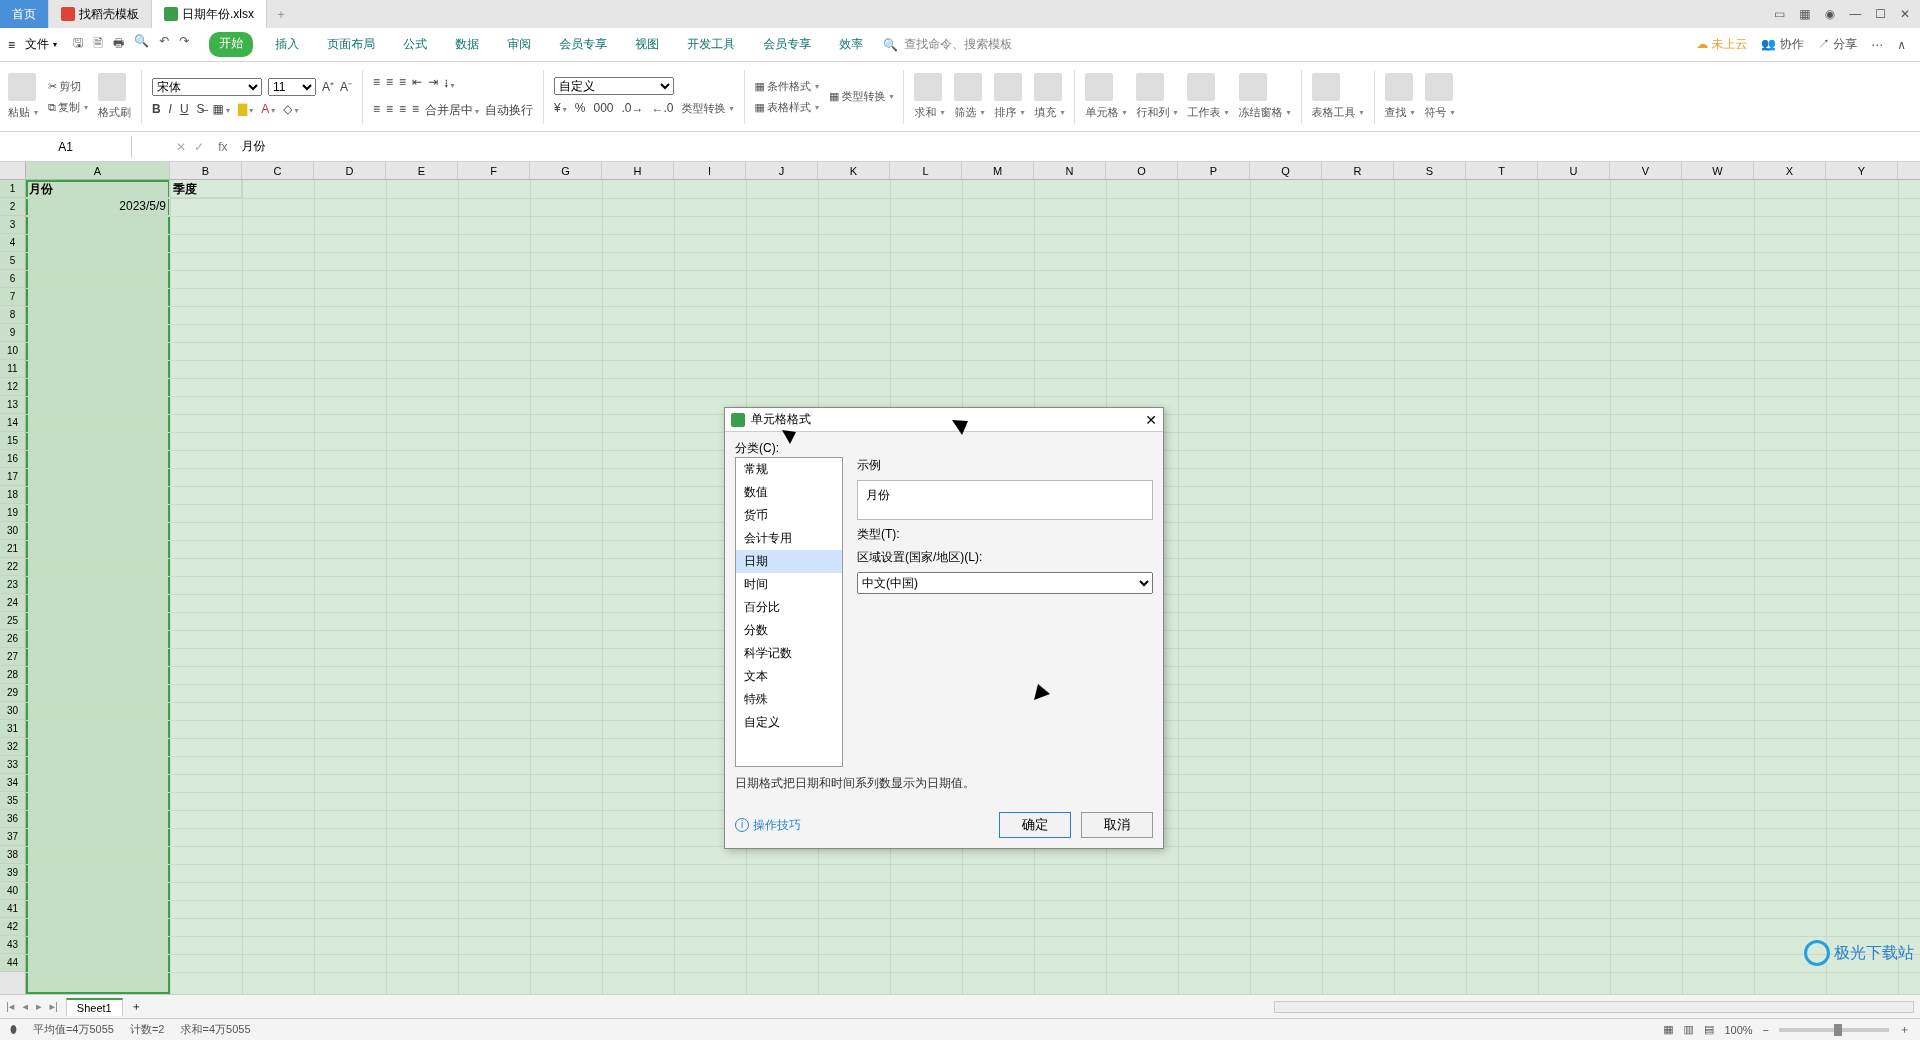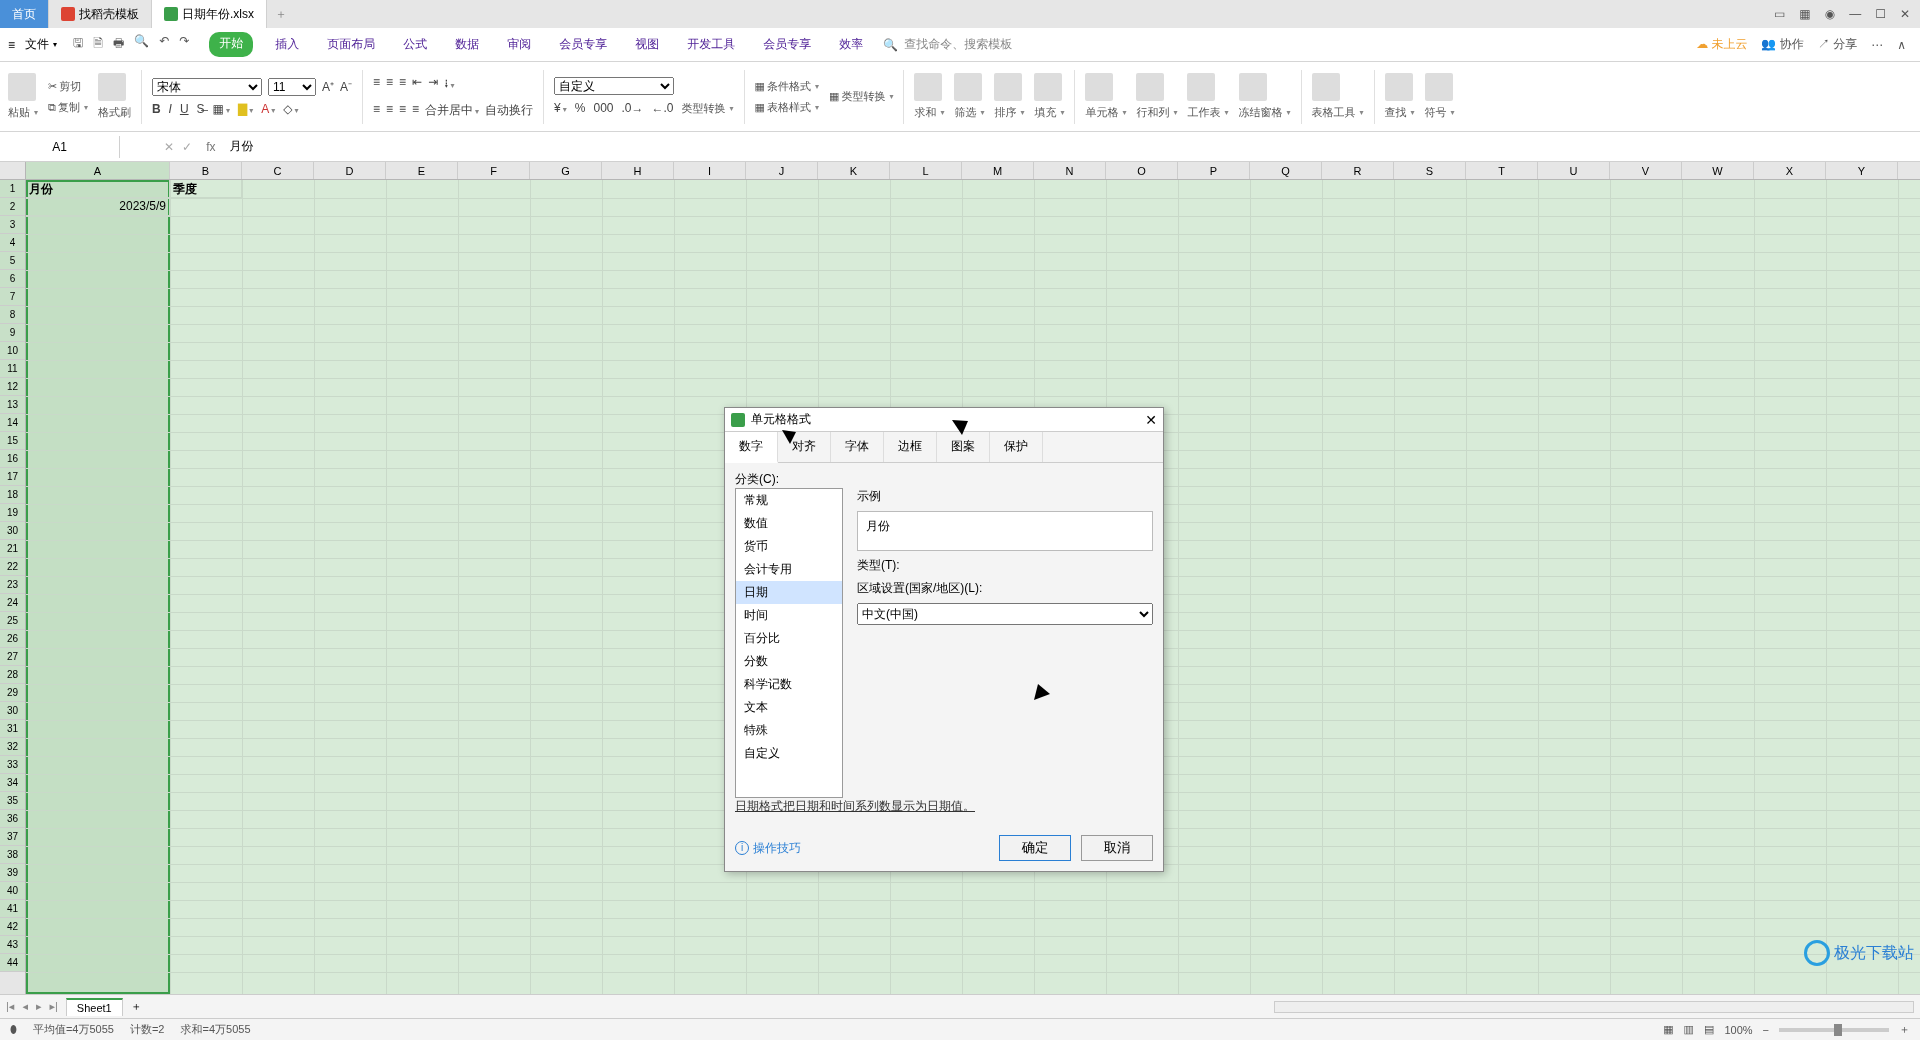--- a/index.html
+++ b/index.html
@@ -15,38 +15,38 @@
 .tab-icon.green { background: #3a9e4a; border-radius: 2px; }
 .tabbar .add { width: 28px; display:flex; align-items:center; justify-content:center; color:#888; }
 .tabbar .winctrls { margin-left:auto; display:flex; align-items:center; gap:14px; padding:0 10px; color:#555; }
 .winctrls span { cursor:pointer; }
 
 
 .menubar { height: 34px; background: #fff; border-bottom: 1px solid #d5d5d5; display:flex; align-items:center; padding-left:8px; gap:2px; }
 .menubar .file-btn { display:flex; align-items:center; gap:4px; padding:4px 8px; }
 .menubar .qat { display:flex; gap:10px; margin-left:6px; color:#555; }
 .menubar .tabs { display:flex; gap:16px; margin-left:18px; }
-.menubar .tabs .mtab { padding:4px 6px; color:#4c1d95; cursor:pointer; }
+.menubar .tabs .mtab { padding:4px 6px; color:#0f766e; cursor:pointer; }
 .menubar .tabs .mtab.active { background:#3eb24a; color:#fff; border-radius:10px; padding:3px 10px; }
 .menubar .search { margin-left:12px; display:flex; align-items:center; gap:6px; color:#888; }
 .menubar .right { margin-left:auto; display:flex; align-items:center; gap:14px; padding-right:14px; color:#555; }
 .menubar .right .cloud { color:#f0a030; }
 
 
 .ribbon { height: 70px; background: #fff; border-bottom: 1px solid #d5d5d5; display:flex; align-items:center; padding:4px 8px; gap:10px; color:#444; }
 .ribbon .group { display:flex; flex-direction:column; gap:4px; }
 .ribbon .sep { width:1px; height:54px; background:#e0e0e0; }
 .ribbon-icon { width:18px; height:18px; background:#ddd; display:inline-block; border-radius:2px; }
 .big-icon { width:28px; height:28px; }
 .ribbon .lbl { font-size:11px; color:#555; display:flex; align-items:center; gap:2px; }
 .drop::after{content:"▾"; font-size:8px; color:#888; margin-left:2px;}
 
 
 .fbar { height:30px; border-bottom:1px solid #d0d0d0; display:flex; align-items:center; }
-.fbar .cellref { width:120px; text-align:center; padding:4px; border-right:1px solid #d0d0d0; }
+.fbar .cellref { width:132px; text-align:center; padding:4px; border-right:1px solid #d0d0d0; }
 .fbar .fx { padding:0 10px; color:#777; }
 .fbar .val { flex:1; padding:4px; }
 
 
 .gridwrap { position:relative; height: calc(1040px - 28px - 34px - 70px - 30px - 24px - 22px); overflow:hidden; background:#d8ebd8; }
 .colhead { display:flex; background:#e6e6e6; height:18px; border-bottom:1px solid #b5b5b5; }
 .rowhead-corner { width:26px; background:#e6e6e6; border-right:1px solid #b5b5b5; }
 .ch { flex:0 0 72px; text-align:center; font-size:11px; border-right:1px solid #ccc; line-height:18px; }
 .ch.sel { background:#c8e0c8; }
 .rowswrap { display:flex; height:calc(100% - 18px); }
@@ -77,21 +77,21 @@
 .dialog .cols { display:flex; gap:14px; }
 .catlist { width:108px; height:310px; border:1px solid #9a9a9a; background:#fff; overflow:auto; }
 .catlist div{ padding:3px 8px; cursor:pointer; }
 .catlist div.sel{ background:#d0e4ff; }
 .rightcol { flex:1; display:flex; flex-direction:column; gap:6px; }
 .samplebox { border:1px solid #bbb; background:#fff; height:40px; padding:6px 8px; }
 .typelist { border:1px solid #9a9a9a; background:#fff; height:150px; overflow-y:scroll; }
 .typelist div{ padding:2px 6px; cursor:pointer; }
 .typelist div.sel{ background:#cde3ff; }
 .localebox select{ width:100%; height:22px; }
-.desc { margin-top:0; font-size:12px; color:#333;text-decoration:underline; }
+.desc { margin-top:8px; font-size:12px; color:#333; }
 .dlg-foot { display:flex; align-items:center; padding:10px; gap:10px; }
 .dlg-foot .tips{ color:#2a7fd4; display:flex; align-items:center; gap:4px;}
 .dlg-foot .tips .qm{display:inline-block;width:14px;height:14px;border:1px solid #2a7fd4;border-radius:50%;text-align:center;line-height:12px;font-size:10px;}
 .dlg-foot .btns{ margin-left:auto; display:flex; gap:10px;}
 .dlg-foot button{ width:72px; height:26px; background:#f2f2f2; border:1px solid #999; cursor:pointer; }
 .dlg-foot button.primary{ border:1px solid #2a7fd4; }
 
 
 .arrow { position:absolute; pointer-events:none; }
 
@@ -462,28 +462,20 @@
       <div class="cell a2">2023/5/9</div>
     </div>
   </div>
 
   <div class="dialog">
     <div class="titlebar">
       <span class="ti"></span>
       <span>单元格格式</span>
       <span class="close">✕</span>
     </div>
-    <div class="dtabs">
-      <div class="dtab active">数字</div>
-      <div class="dtab">对齐</div>
-      <div class="dtab">字体</div>
-      <div class="dtab">边框</div>
-      <div class="dtab">图案</div>
-      <div class="dtab">保护</div>
-    </div>
     <div class="body">
       <div style="margin-bottom:0">分类(C):</div>
       <div class="cols">
         <div class="catlist" id="catlist">
             <div>常规</div>
             <div>数值</div>
             <div>货币</div>
             <div>会计专用</div>
             <div class="sel">日期</div>
             <div>时间</div>

